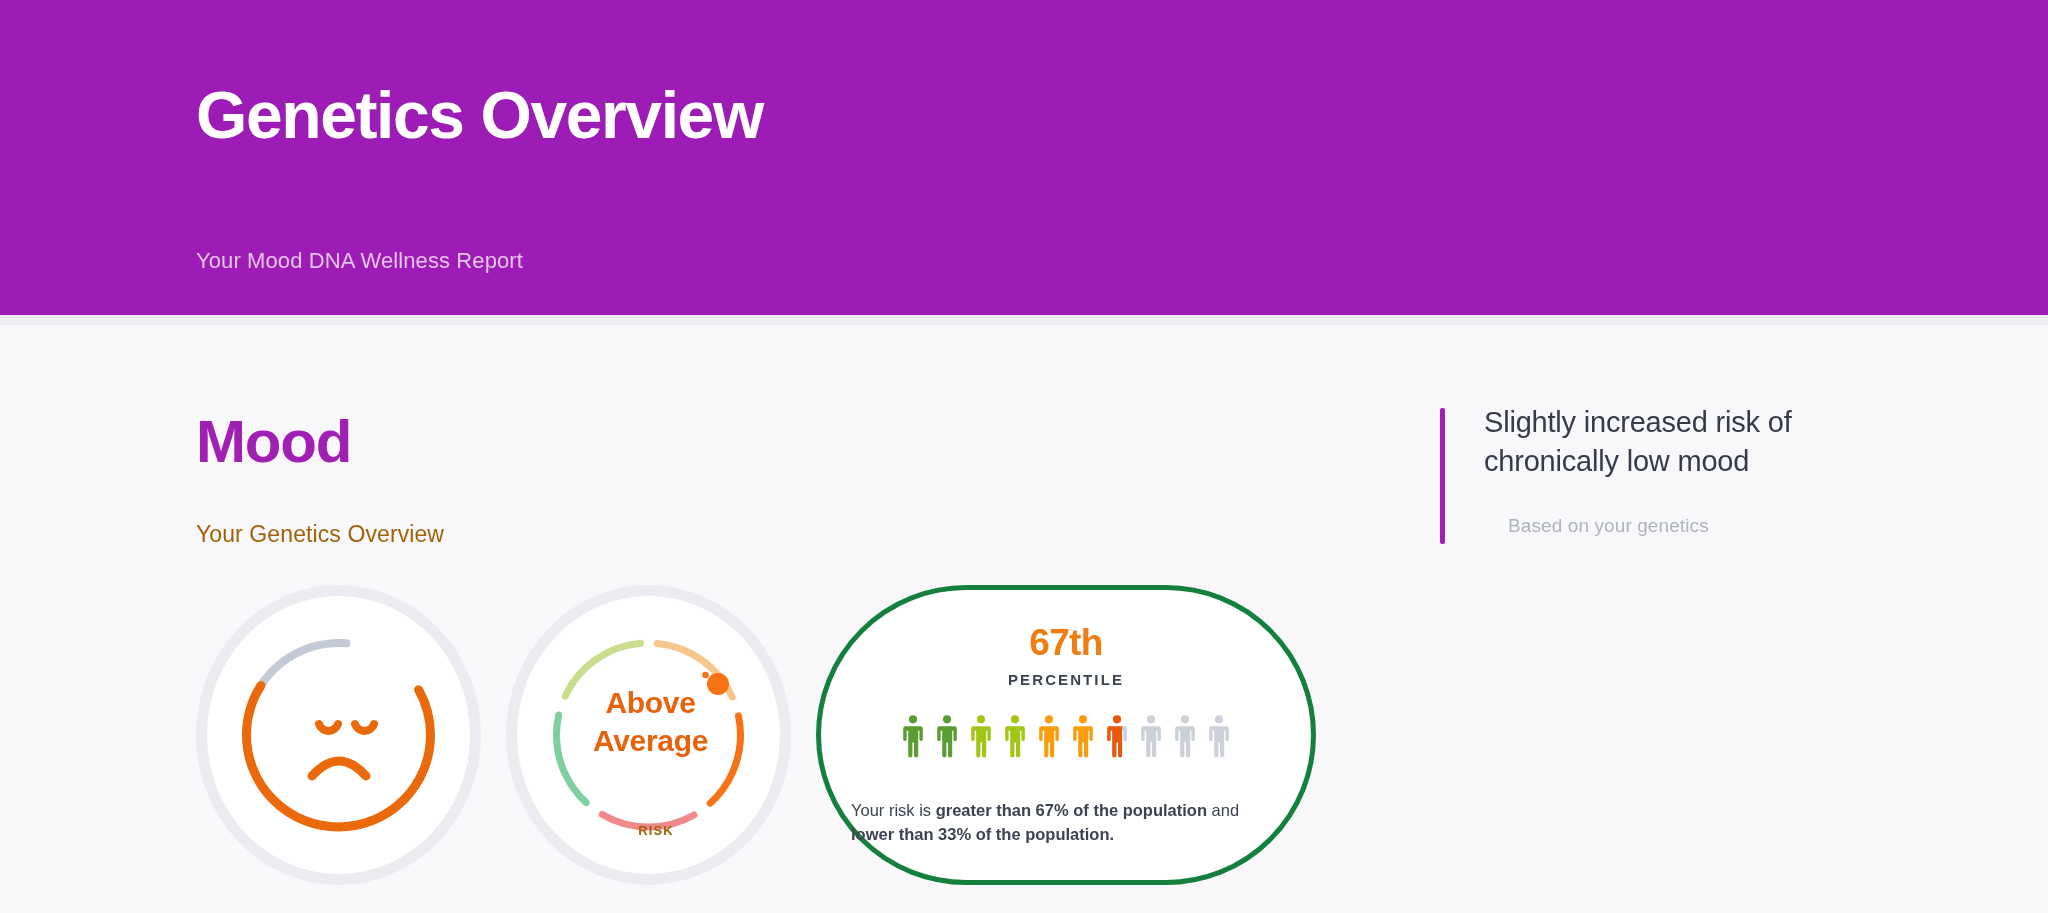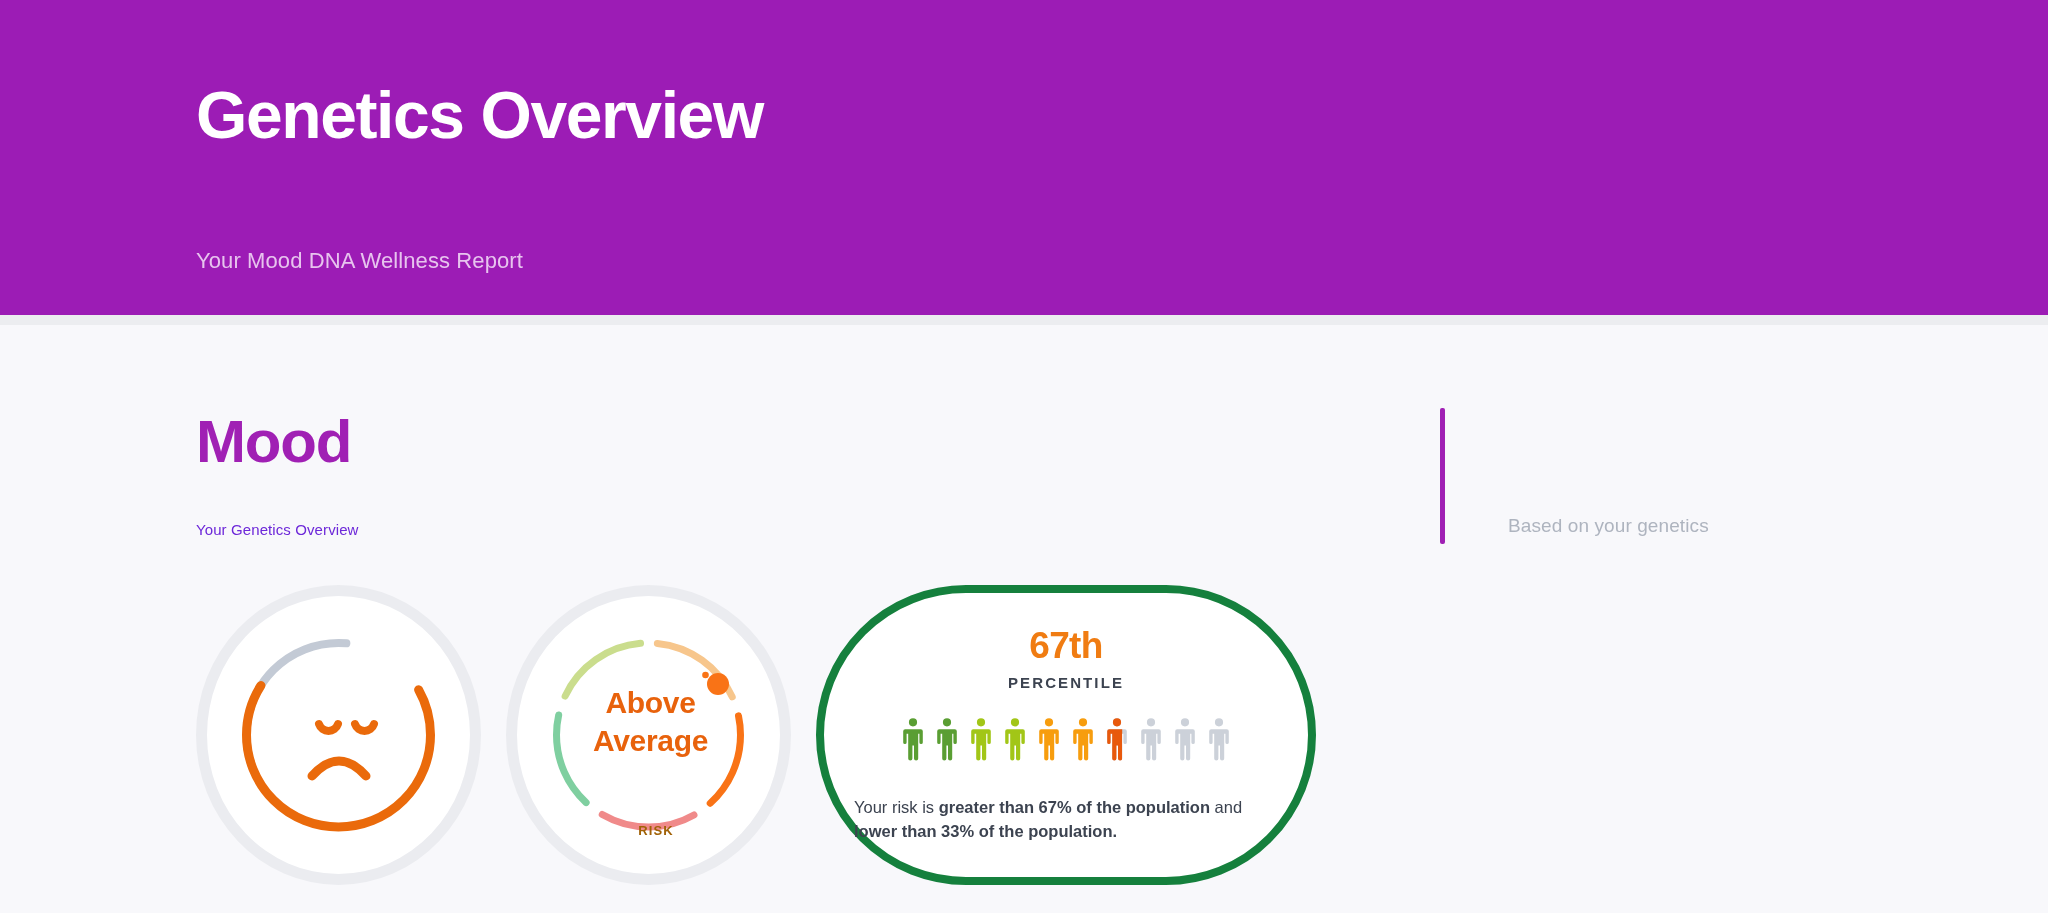--- a/index.html
+++ b/index.html
@@ -34,21 +34,21 @@
   }
 
   
   .mood-title{
     position:absolute;left:196px;top:412px;
     font-size:60px;font-weight:700;color:#a020b4;
     letter-spacing:-1.2px;line-height:1;
   }
   .mood-sub{
     position:absolute;left:196px;top:521px;
-    font-size:15px;font-weight:400;color:#6d28d9;
+    font-size:23px;font-weight:400;color:#a16207;
     letter-spacing:.1px;
   }
 
   
   .callout{
     position:absolute;left:1440px;top:408px;width:520px;height:136px;
   }
   .callout-bar{
     position:absolute;left:0;top:0;width:5px;height:136px;
     background:#a020b4;border-radius:2px;
@@ -76,21 +76,21 @@
     position:absolute;top:0;
     border-radius:50%;
     background:#ffffff;
     border:11px solid #ebecf0;
     box-sizing:border-box;
   }
   .shell-face{left:0;width:285px;height:300px;border-radius:50%;}
   .shell-gauge{left:310px;width:285px;height:300px;border-radius:50%;}
   .card-pct{
     position:absolute;left:620px;top:0;width:500px;height:300px;
-    background:#ffffff;border:8px solid #15803d;
+    background:#ffffff;border:5px solid #15803d;
     border-radius:150px;box-sizing:border-box;
   }
 
   .svgfull{position:absolute;left:0;top:0;width:100%;height:100%;display:block;}
 
   
   .gauge-label{
     position:absolute;left:4px;right:0;top:88px;
     text-align:center;
     font-size:30px;font-weight:700;color:#e8620c;
@@ -132,20 +132,21 @@
     <div class="header-title">Genetics Overview</div>
     <div class="header-sub">Your Mood DNA Wellness Report</div>
   </div>
   <div class="header-edge"></div>
 
   <div class="mood-title">Mood</div>
   <div class="mood-sub">Your Genetics Overview</div>
 
   <div class="callout">
     <div class="callout-bar"></div>
+    <div class="callout-title">Slightly increased risk of chronically low mood</div>
     <div class="callout-sub">Based on your genetics</div>
   </div>
 
   <div class="widgets">
 
     <div class="shell shell-face">
       <svg class="svgfull" viewBox="0 0 263 278">
 
         <circle cx="131.5" cy="139" r="92" fill="none" stroke="#c3cad5" stroke-width="8" stroke-linecap="round" stroke-dasharray="191 387" stroke-dashoffset="-395" transform="rotate(-90 131.5 139)"></circle>
 

